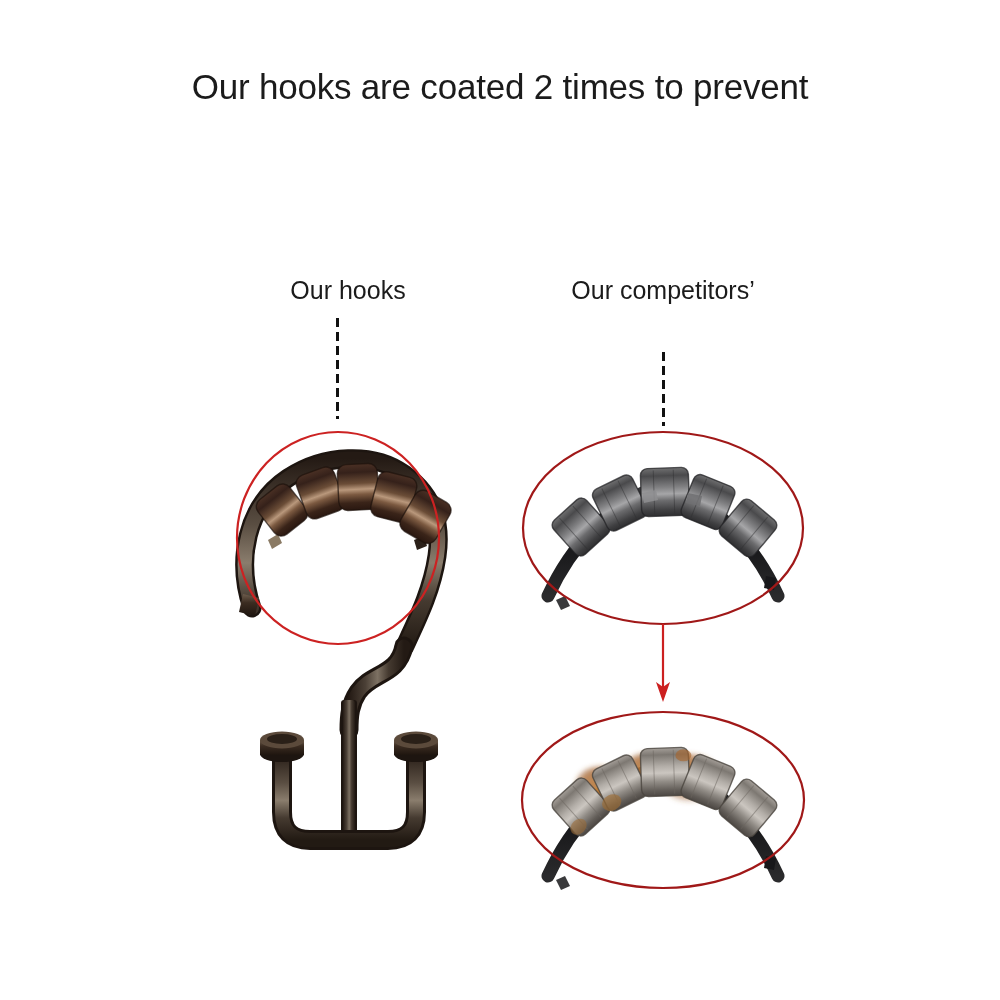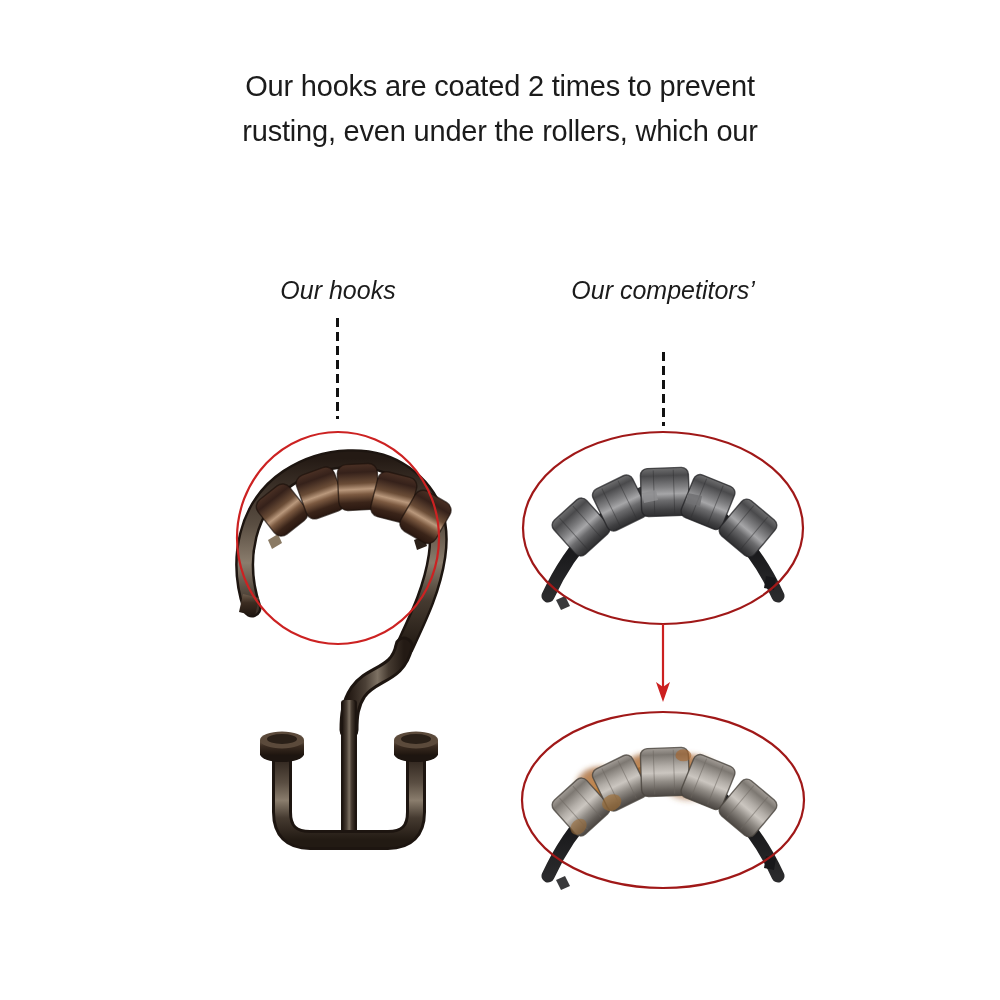--- a/index.html
+++ b/index.html
@@ -22,48 +22,46 @@
     margin: 0 auto;
   }
 
   
   .headline {
     position: absolute;
     left: 90px;
     top: 64px;
     width: 820px;
     text-align: center;
-    font-size: 29px;
+    font-size: 35px;
     line-height: 45px;
     font-weight: 400;
     letter-spacing: -0.2px;
     color: #1b1b1b;
   }
   .headline .hl-line { display: block; white-space: nowrap; }
 
   
   .label {
     position: absolute;
     text-align: center;
     font-size: 25px;
     line-height: 33px;
     color: #1b1b1b;
     font-weight: 400;
   }
   #label-ours {
-    left: 198px;
+    left: 208px;
     top: 274px;
     width: 280px;
-    font-style: italic;
   }
   #label-theirs {
     left: 523px;
     top: 274px;
     width: 280px;
-    font-style: italic;
   }
 
   
   .leader {
     position: absolute;
     width: 3px;
     background-image: linear-gradient(
       to bottom,
       #111111 0px, #111111 9px,
       rgba(255,255,255,0) 9px, rgba(255,255,255,0) 14px
@@ -83,21 +81,20 @@
     height: 1000px;
   }
 </style>
 </head>
 <body>
 
 <div id="canvas">
 
   <div class="headline">
     <span class="hl-line">Our hooks are coated 2 times to prevent</span>
-    <span class="hl-line">rusting, even under the rollers, which our</span>
   </div>
 
   <div class="label" id="label-ours">
     <span>Our hooks</span>
   </div>
 
   <div class="label" id="label-theirs">
     <span style="display:block">Our competitors’</span>
   </div>
 

